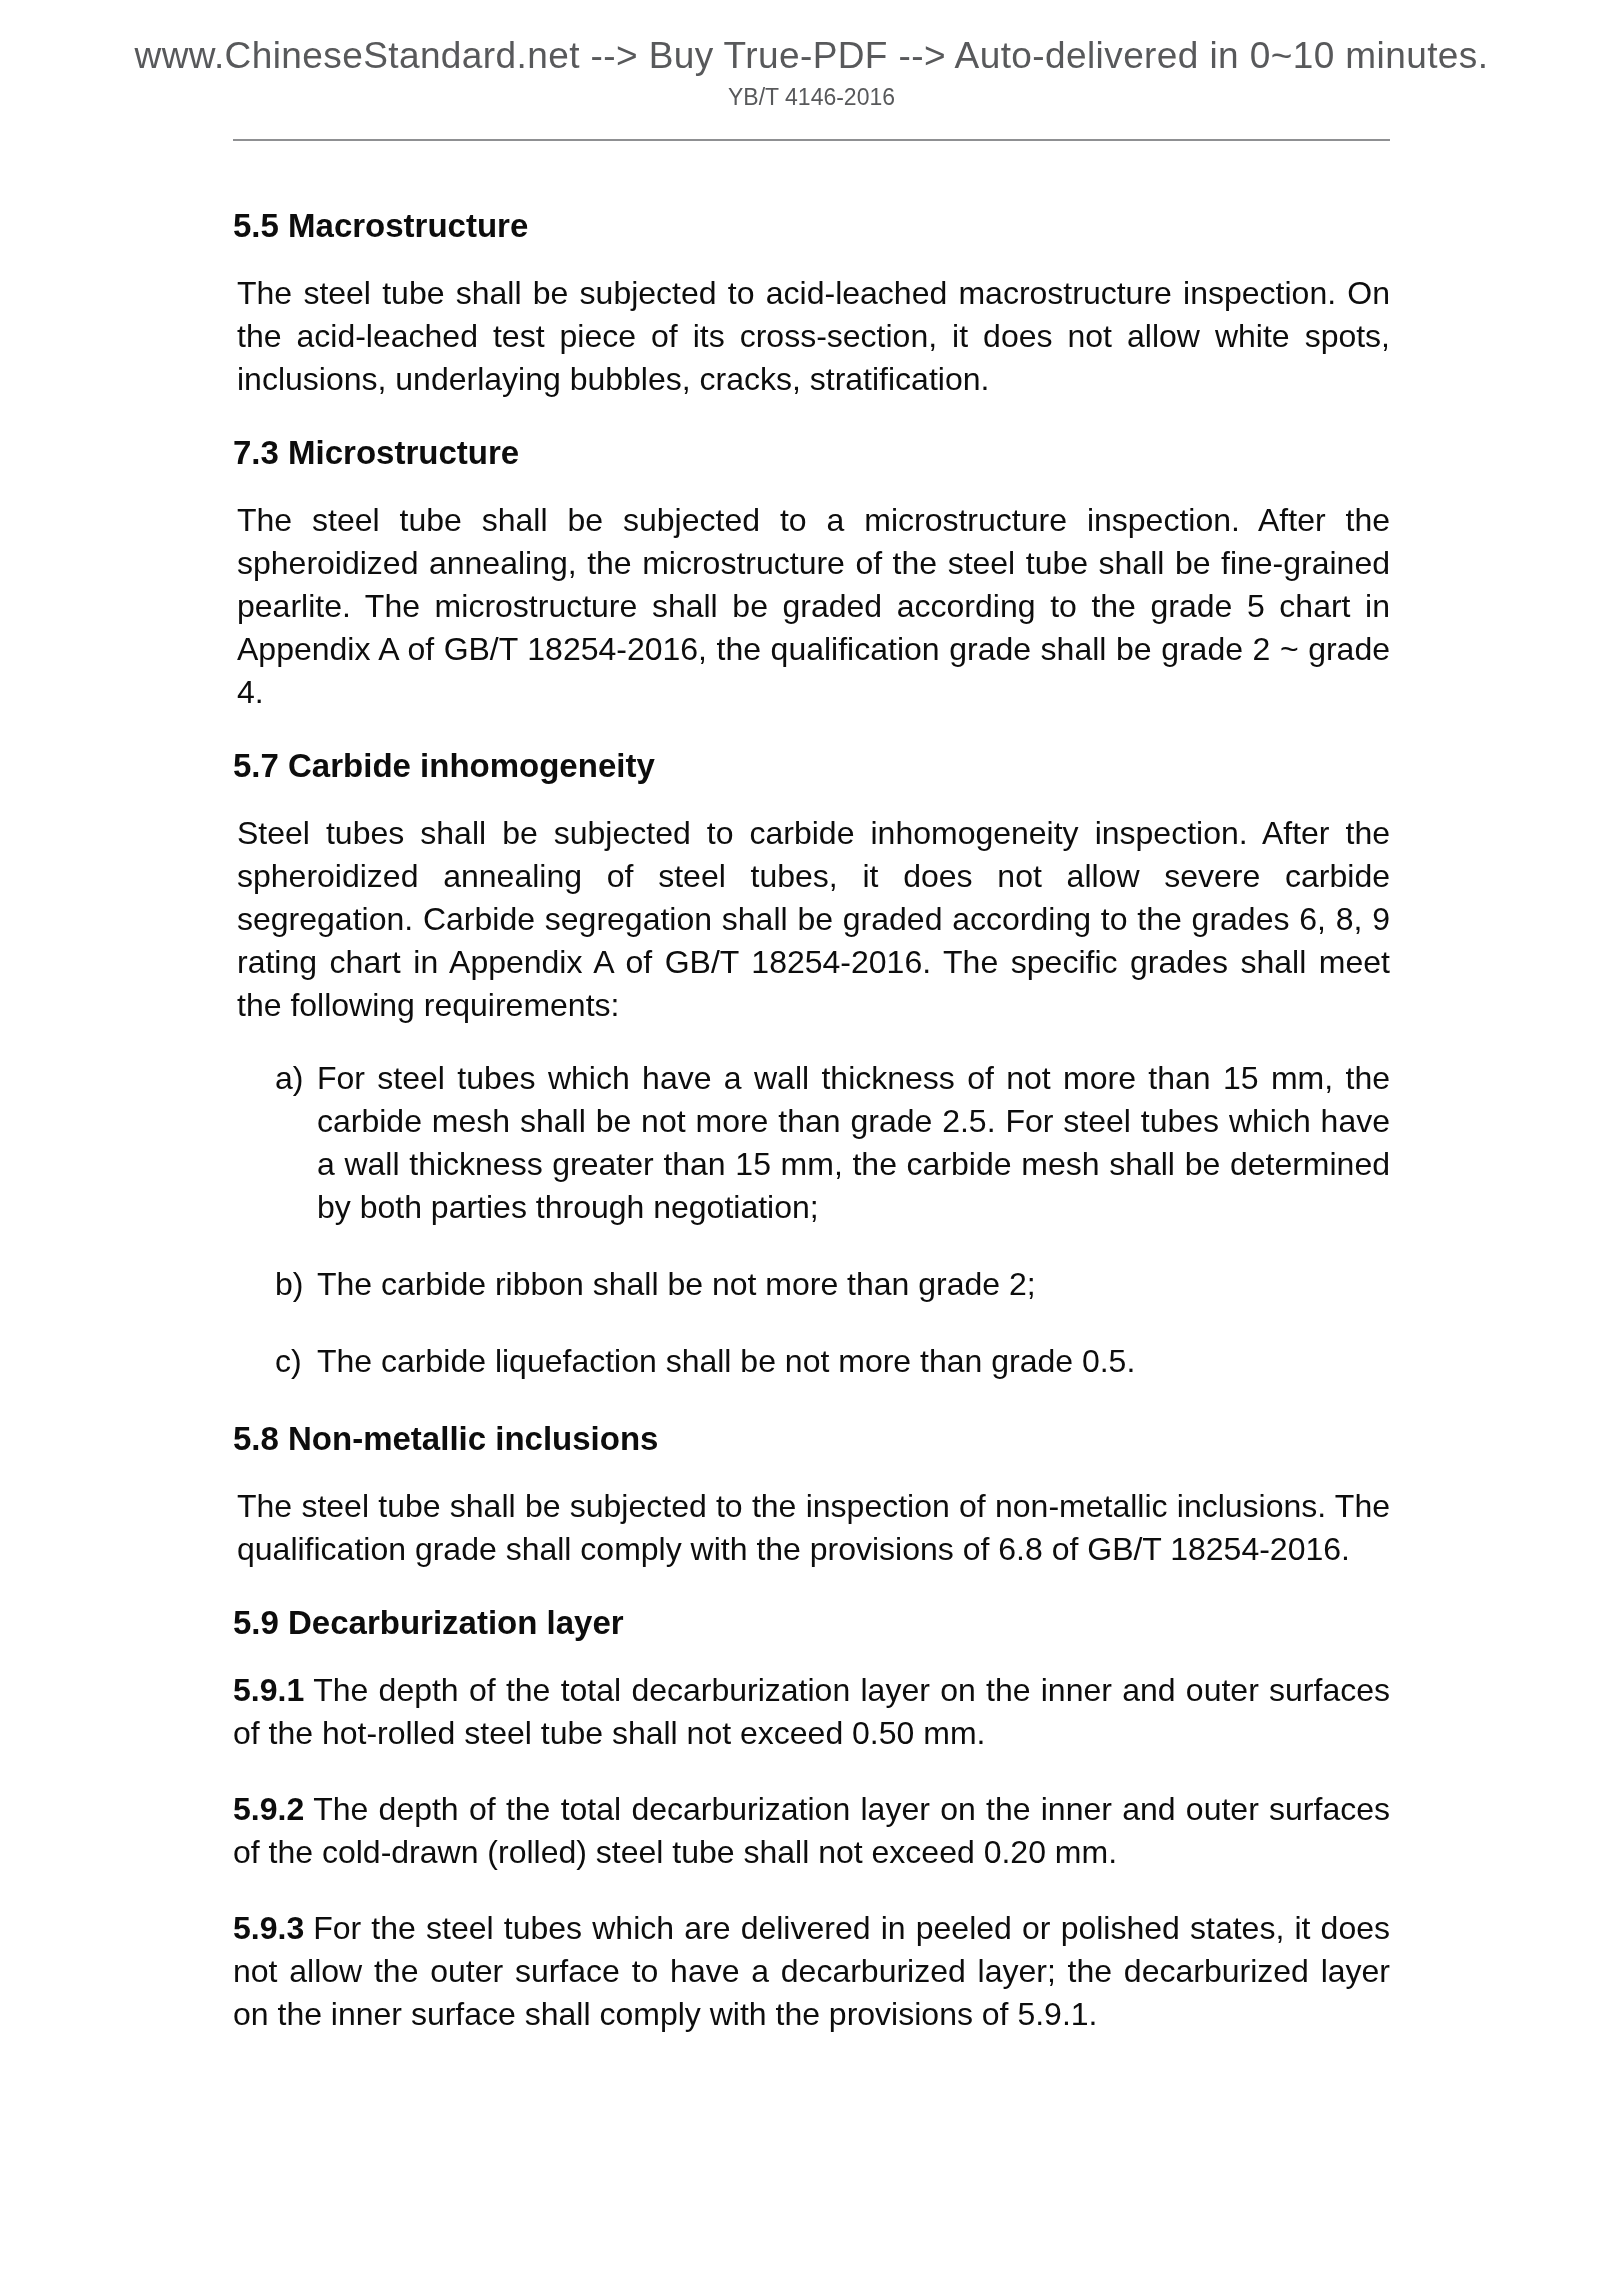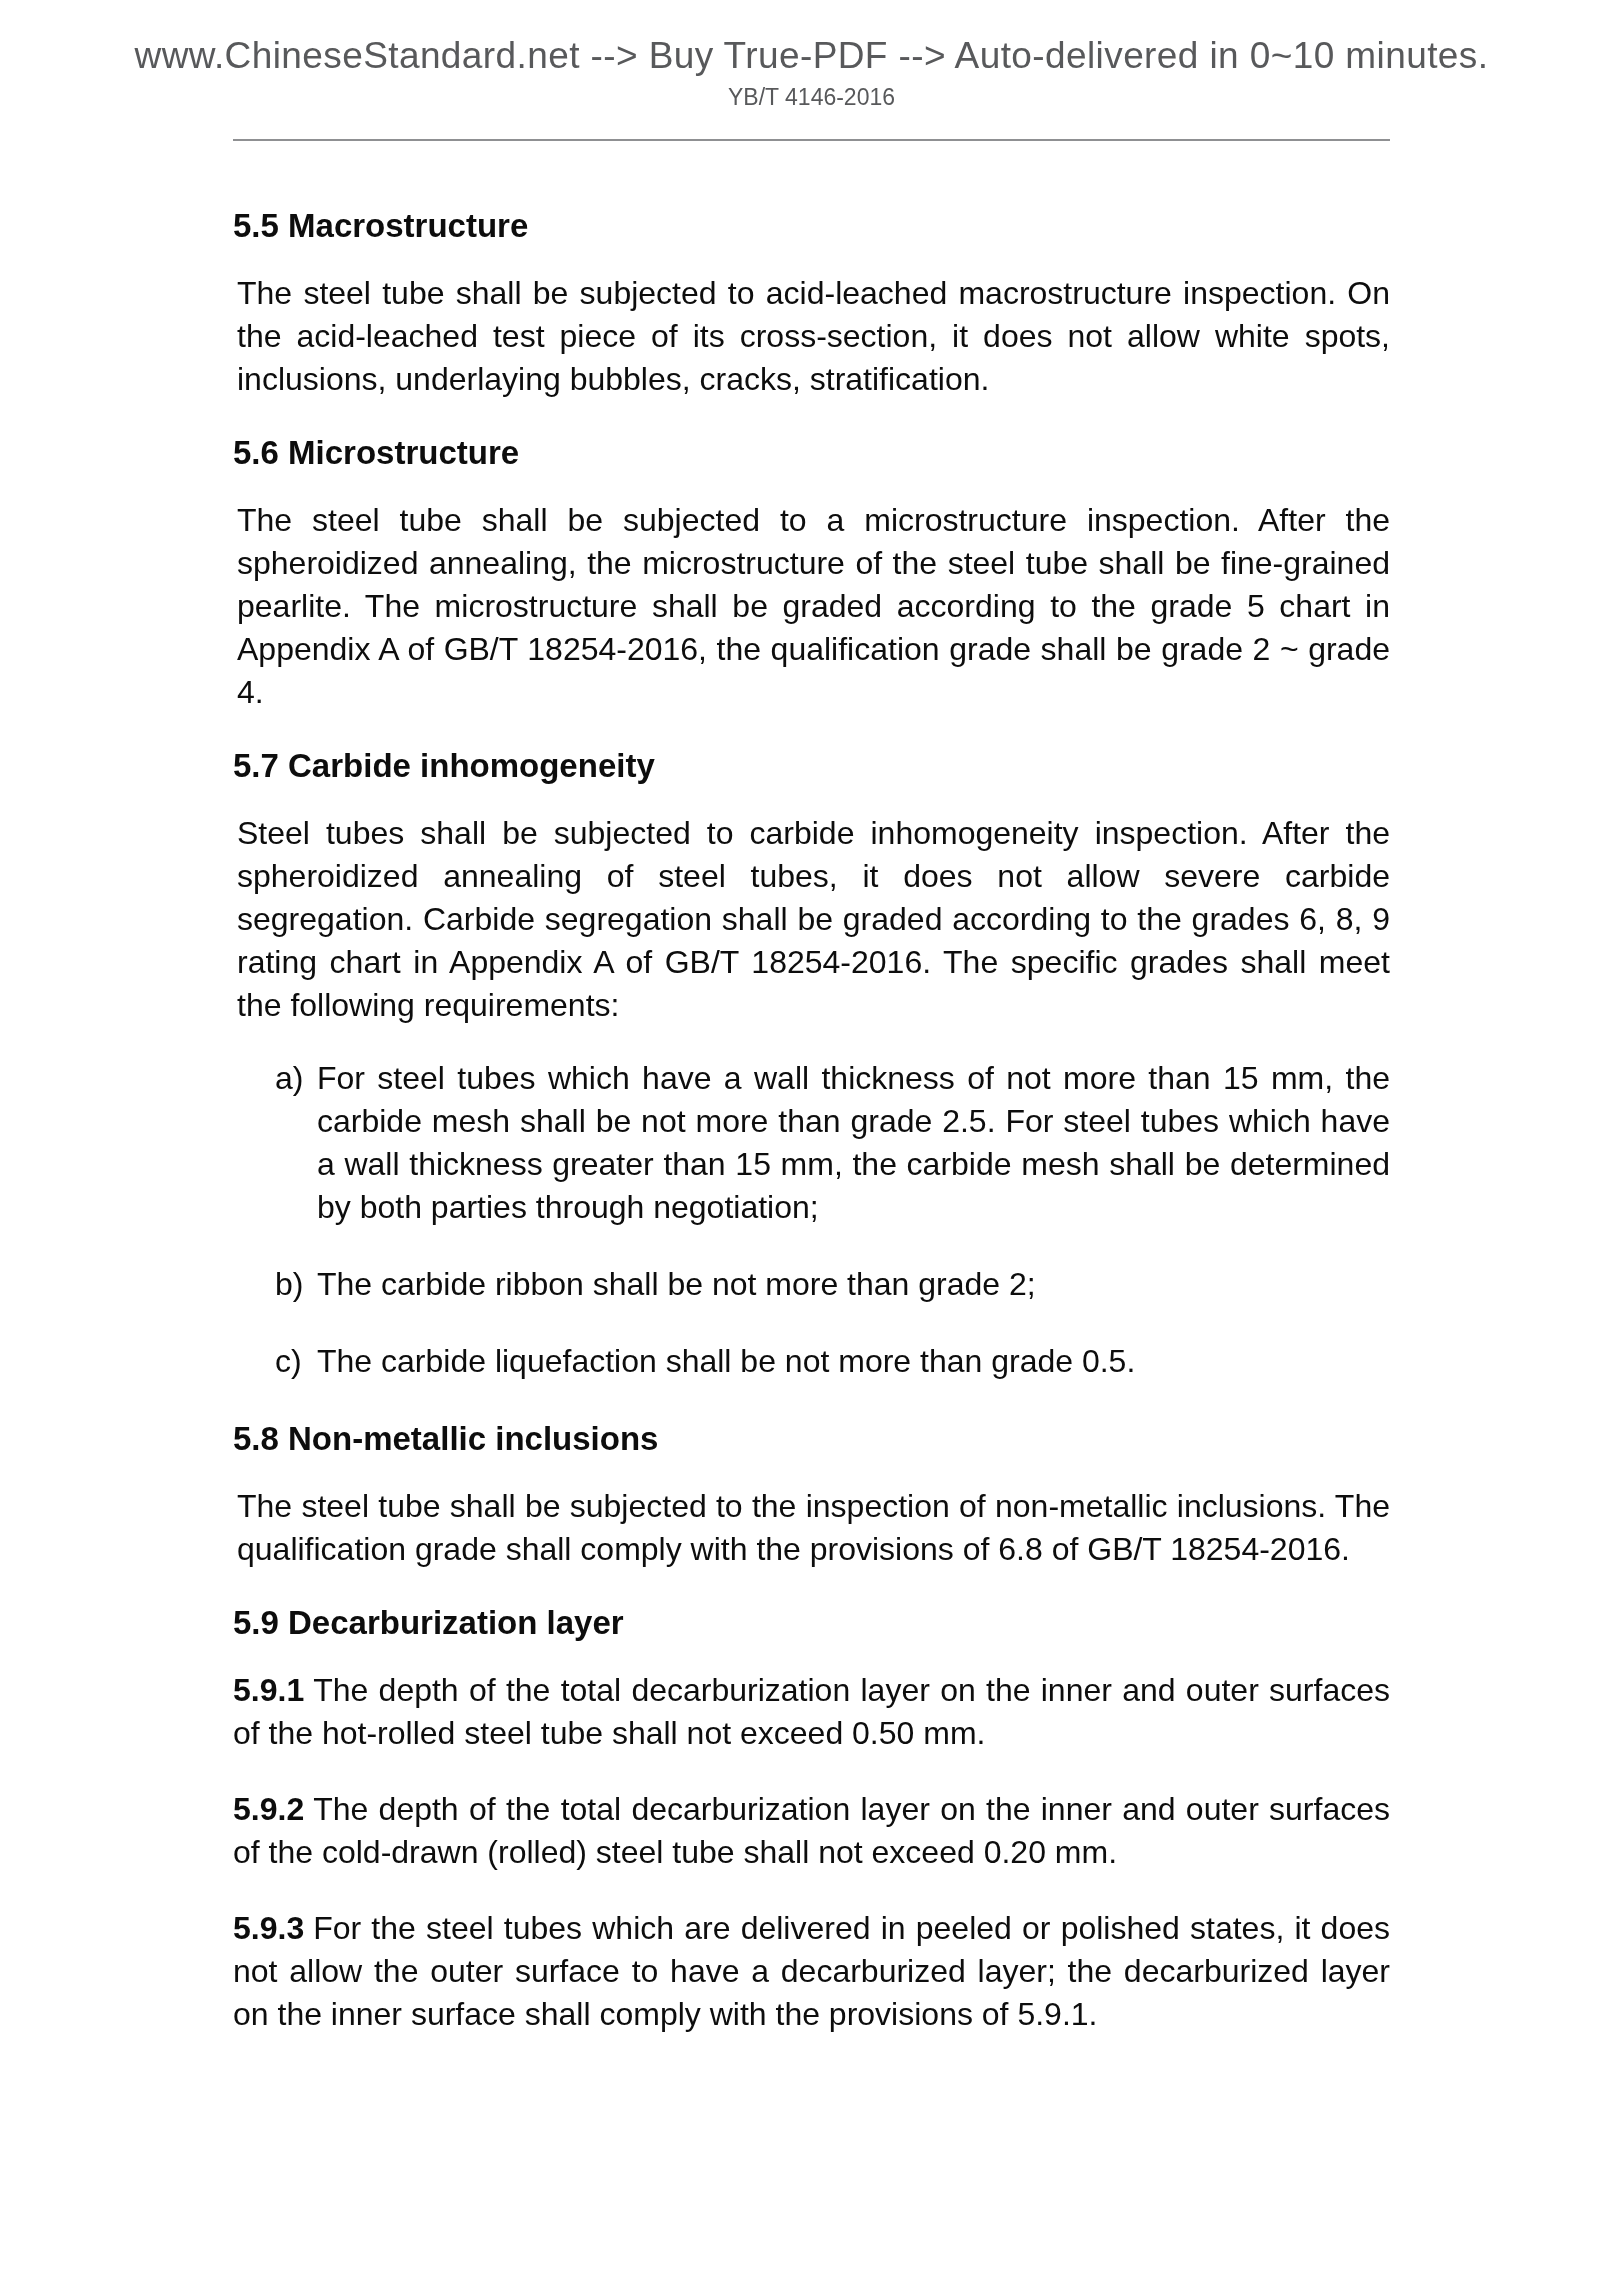--- a/index.html
+++ b/index.html
@@ -126,21 +126,21 @@
   <div class="rule top"></div>
 
   <div class="doc-body">
 
     <div>
       <div class="sec-heading">5.5 Macrostructure</div>
       <p class="para">The steel tube shall be subjected to acid-leached macrostructure inspection. On the acid-leached test piece of its cross-section, it does not allow white spots, inclusions, underlaying bubbles, cracks, stratification.</p>
     </div>
 
     <div>
-      <div class="sec-heading">5.6 Microstructure</div>
+      <div class="sec-heading">7.3 Microstructure</div>
       <p class="para">The steel tube shall be subjected to a microstructure inspection. After the spheroidized annealing, the microstructure of the steel tube shall be fine-grained pearlite. The microstructure shall be graded according to the grade 5 chart in Appendix A of GB/T 18254-2016, the qualification grade shall be grade 2 ~ grade 4.</p>
     </div>
 
     <div>
       <div class="sec-heading">5.7 Carbide inhomogeneity</div>
       <p class="para">Steel tubes shall be subjected to carbide inhomogeneity inspection. After the spheroidized annealing of steel tubes, it does not allow severe carbide segregation. Carbide segregation shall be graded according to the grades 6, 8, 9 rating chart in Appendix A of GB/T 18254-2016. The specific grades shall meet the following requirements:</p>
       <div class="alpha-list">
         <div class="alpha-item">
           <span class="marker">a)</span>
           <span>For steel tubes which have a wall thickness of not more than 15 mm, the carbide mesh shall be not more than grade 2.5. For steel tubes which have a wall thickness greater than 15 mm, the carbide mesh shall be determined by both parties through negotiation;</span>

